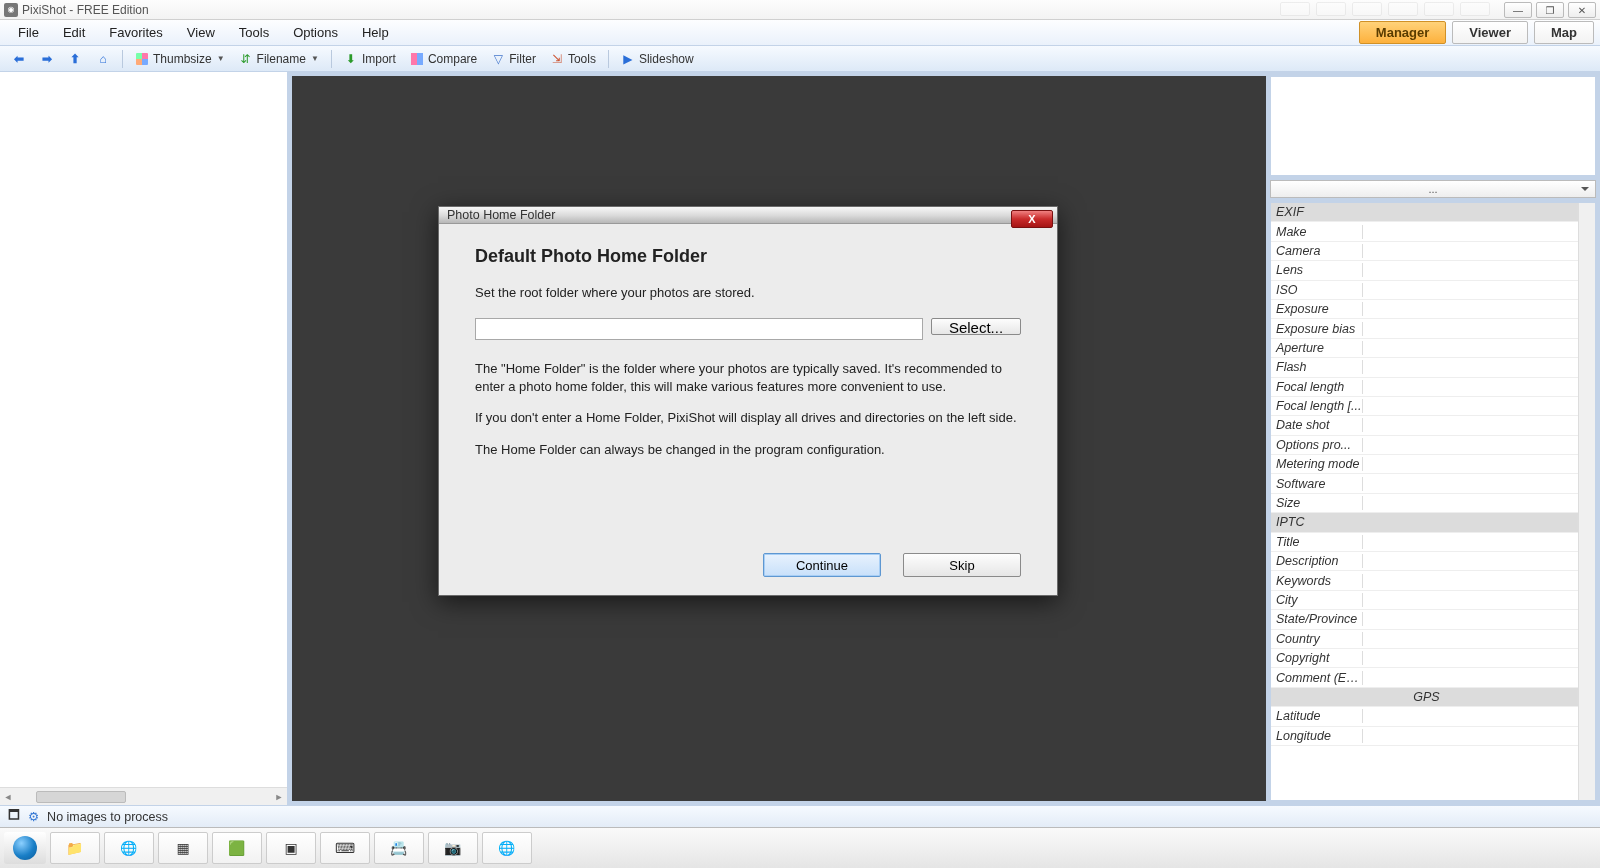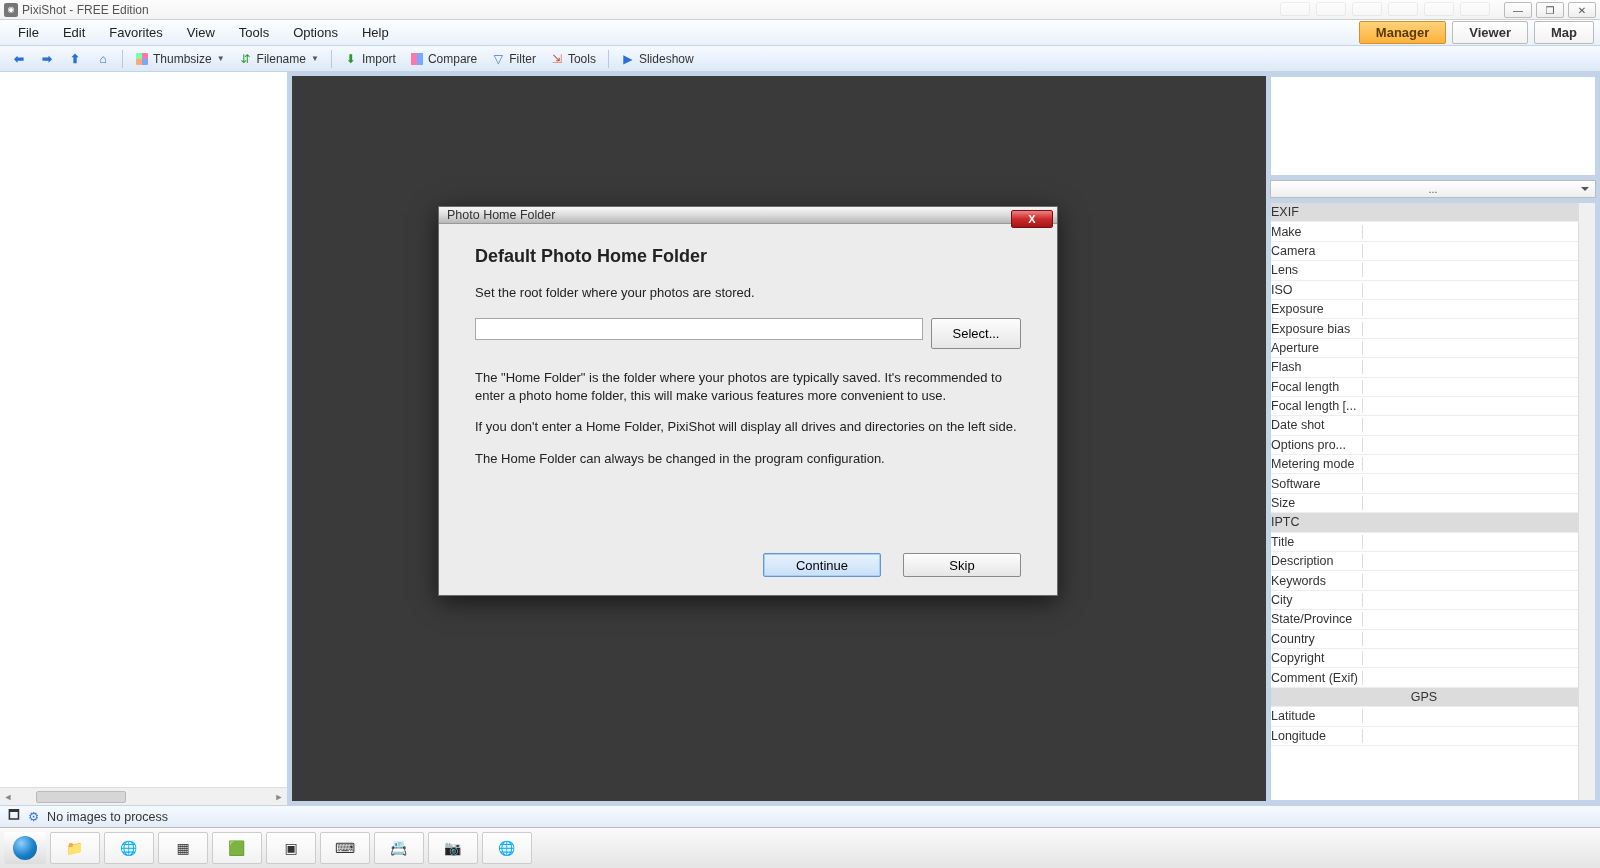--- a/index.html
+++ b/index.html
@@ -53,21 +53,21 @@
 
 .right-col { width: 330px; display: flex; flex-direction: column; gap: 4px; padding: 4px 4px 4px 0; }
 .right-thumb { height: 100px; background: #fff; border: 1px solid #c3d3e8; }
 .right-dropdown { height: 18px; background: linear-gradient(#fff,#eee); border: 1px solid #bbb; display: flex; align-items: center; justify-content: center; font-size: 11px; color: #555; position: relative; }
 .right-dropdown::after { content: ""; position: absolute; right: 6px; top: 6px; border: 4px solid transparent; border-top-color: #555; }
 
 .props-panel { flex: 1; background: #fff; border: 1px solid #c3d3e8; overflow: hidden; display: flex; }
 .props-list { flex: 1; font-size: 12.5px; }
 .props-row { height: 19.4px; display: flex; align-items: center; border-bottom: 1px solid #eee; }
 .props-row.header { background: #dcdcdc; font-weight: 400; }
-.props-label { width: 92px; border-right: 1px solid #ddd; white-space: nowrap; overflow: hidden; text-overflow: ellipsis; }
+.props-label { width: 92px; padding-left: 5px; border-right: 1px solid #ddd; white-space: nowrap; overflow: hidden; text-overflow: ellipsis; font-style: italic; }
 .props-value { flex: 1; padding-left: 4px; }
 .props-scroll { width: 17px; background: #f0f0f0; border-left: 1px solid #ddd; }
 
 
 .status-bar { height: 22px; background: linear-gradient(to bottom,#f6faff,#e3ecf7); border-top: 1px solid #c3d3e8; display: flex; align-items: center; padding: 0 8px; gap: 8px; font-size: 12.5px; color: #333; }
 .status-bar .gear { color: #3a7bd5; }
 
 
 .taskbar { height: 41px; background: linear-gradient(to bottom, #fafafa, #e5e5e5); border-top: 1px solid #bbb; display: flex; align-items: center; padding: 0 4px; gap: 4px; }
 .taskbar .start { width: 42px; height: 32px; border-radius: 3px; display: flex; align-items: center; justify-content: center; background: linear-gradient(#fff,#ddd); }
@@ -77,21 +77,21 @@
 
 .dialog-overlay { position: absolute; left: 0; top: 0; width: 100%; height: 100%; pointer-events: none; }
 .dialog { position: absolute; left: 438px; top: 206px; width: 620px; height: 390px; background: #ececec; border: 1px solid #6a6a6a; box-shadow: 0 6px 24px rgba(0,0,0,0.6); pointer-events: auto; }
 .dialog-title { height: 17px; background: linear-gradient(to bottom, #f7f7f7 0%, #dcdcdc 50%, #b7b7b7 100%); display: flex; align-items: center; padding-left: 8px; font-size: 12.5px; position: relative; border-bottom: 1px solid #999; }
 .dialog-close { position: absolute; right: 4px; top: 3px; width: 42px; height: 18px; background: linear-gradient(to bottom, #f08080, #c92b2b 50%, #a51515); border: 1px solid #7a1010; border-radius: 2px; display: flex; align-items: center; justify-content: center; color: #fff; font-size: 11px; font-weight: bold; }
 .dialog-body { padding: 22px 36px 0 36px; font-size: 13px; color: #222; }
 .dialog-body h2 { font-size: 18px; font-weight: 700; margin-bottom: 18px; }
 .dialog-body .desc { margin-bottom: 18px; }
 .path-row { display: flex; gap: 8px; margin-bottom: 20px; }
 .path-input { flex: 1; height: 22px; border: 1px solid #a8a8a8; background: #fff; padding: 0 4px; }
-.select-btn { width: 90px; height: 31px; border: 1px solid #8a8a8a; background: linear-gradient(#fdfdfd, #e6e6e6); border-radius: 2px; font-size: 13px; }
+.select-btn { width: 90px; height: 17px; border: 1px solid #8a8a8a; background: linear-gradient(#fdfdfd, #e6e6e6); border-radius: 2px; font-size: 15px; }
 .info-p { margin-bottom: 14px; line-height: 1.35; font-size: 13px; }
 .dialog-footer { position: absolute; bottom: 18px; right: 36px; display: flex; gap: 22px; }
 .dlg-btn { width: 118px; height: 24px; border: 1px solid #8a8a8a; border-radius: 2px; font-size: 13px; background: linear-gradient(#fdfdfd,#e6e6e6); }
 .dlg-btn.primary { background: linear-gradient(#e8f2fd,#c8e0fa); border-color: #5e97d1; box-shadow: 0 0 0 1px #a7cef5 inset; margin-left: 38px; }
 </style>
 </head>
 <body>
 
 <div class="title-bar">
   <span class="app-icon">◉</span>

